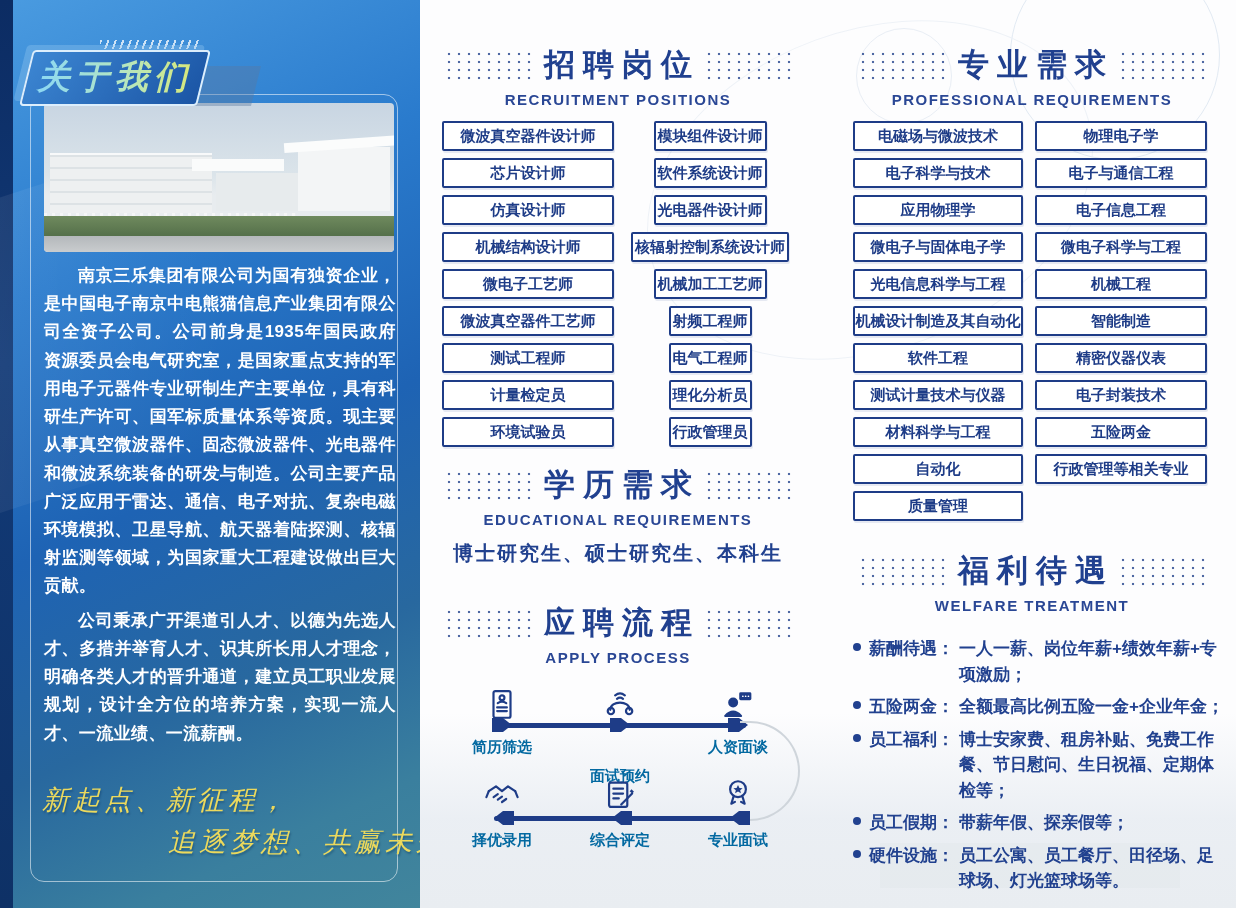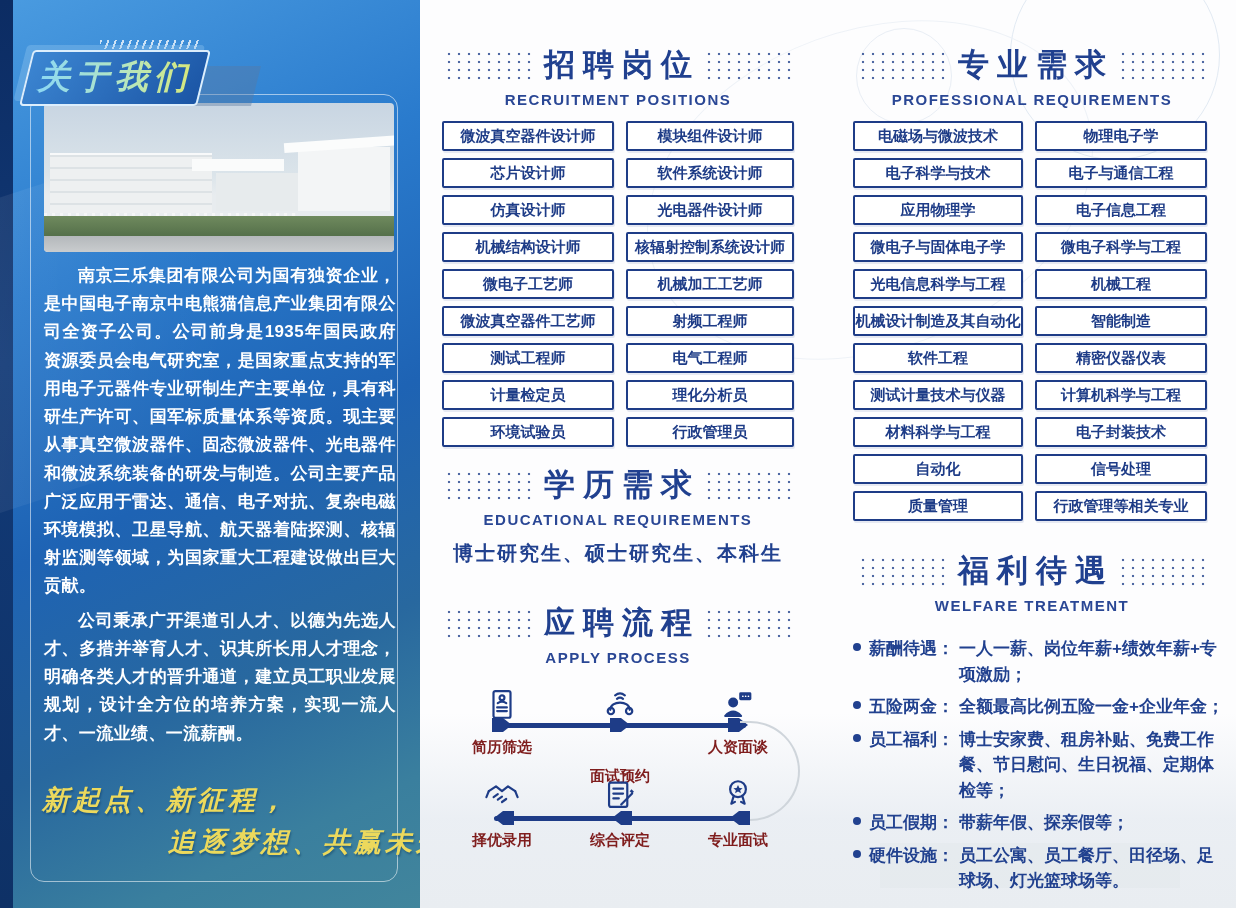--- a/index.html
+++ b/index.html
@@ -53,21 +53,21 @@
     background:linear-gradient(180deg,#6f8a5e,#55704a); }
   .ph-fence { position:absolute; left:0; bottom:33px; width:72%; height:6px;
     background:repeating-linear-gradient(90deg,#f5f6f7 0 3px, rgba(245,246,247,.15) 3px 8px); }
   .ph-road { position:absolute; left:0; bottom:0; width:100%; height:16px;
     background:linear-gradient(180deg,#b4b8bb,#c9ccce); }
 
   .about-text { position:absolute; left:44px; top:262px; width:352px; color:#fff; font-size:17px;
     line-height:1.66; font-weight:700; text-align:justify; letter-spacing:.4px; z-index:2; }
   .about-text p { text-indent:2em; margin-bottom:6px; }
 
-  .slogan { position:absolute; font-size:27px; font-weight:700; font-style:italic; color:#ecd95c;
+  .slogan { position:absolute; font-size:27px; font-weight:400; font-style:italic; color:#ecd95c;
     letter-spacing:4px; text-shadow:1px 2px 2px rgba(0,40,80,.35); z-index:2; white-space:nowrap; }
   .slogan1 { left:42px; top:782px; }
   .slogan2 { left:168px; top:824px; }
 
   
   .sec { position:absolute; width:380px; text-align:center; z-index:2; }
   .sec-row { display:flex; align-items:center; justify-content:center; gap:12px; }
   .dots { width:88px; height:30px; flex:none;
     background-image:radial-gradient(circle, rgba(35,66,140,.8) 1.2px, transparent 1.6px);
     background-size:10px 8px; }
@@ -78,38 +78,38 @@
   #sec-edu     { left:428px; top:464px; }
   #sec-process { left:428px; top:602px; }
   #sec-welfare { left:842px; top:550px; }
 
   
   .chip-col { position:absolute; display:flex; flex-direction:column; gap:7px; z-index:2; }
   .chip { height:30px; border:2px solid #1e3c87; background:#fff; color:#1e3c87; font-weight:700; font-size:15px;
     display:flex; align-items:center; justify-content:center; border-radius:2px; white-space:nowrap;
     box-shadow:1px 2px 0 rgba(30,60,135,.10); overflow:hidden; padding:0 2px; cursor:pointer; }
   #rec-left  { left:442px; top:121px; width:172px; }
-  #rec-right { left:626px; top:121px; width:168px; }
+  #rec-right { left:626px; top:121px; width:168px;align-items:center; }
   #pro-left  { left:853px; top:121px; width:170px; }
   #pro-right { left:1035px; top:121px; width:172px; }
 
   .edu-text { position:absolute; left:428px; top:540px; width:380px; text-align:center; color:#21418f;
     font-size:20px; font-weight:700; letter-spacing:2px; z-index:2; }
 
   
   .flow { position:absolute; left:442px; top:683px; width:356px; height:185px; z-index:2; }
   .f-icon { position:absolute; width:44px; height:40px; display:flex; align-items:center; justify-content:center; }
   .f-icon svg { stroke:#1e3c87; fill:none; stroke-width:1.8; stroke-linecap:round; stroke-linejoin:round; }
   .f-line { position:absolute; height:5px; background:#1e3c87; border-radius:3px; }
   #fl1 { left:54px; top:40px; width:250px; }
   #fl2 { left:52px; top:133px; width:250px; }
   .f-arrow { position:absolute; width:20px; height:14px; background:#1e3c87; }
   .f-arrow.r { clip-path:polygon(0 0,55% 0,100% 50%,55% 100%,0 100%); }
   .f-arrow.l { clip-path:polygon(100% 0,45% 0,0 50%,45% 100%,100% 100%); }
-  .f-label { position:absolute; width:100px; text-align:center; color:#7f1d1d; font-size:15px; font-weight:700; }
+  .f-label { position:absolute; width:100px; text-align:center; color:#0369a1; font-size:15px; font-weight:700; }
   .f-arc { position:absolute; left:298px; top:38px; width:60px; height:100px; border:2.5px solid #cfd5db;
     border-left:none; border-radius:0 52px 52px 0; }
 
   
   .welfare { position:absolute; left:853px; top:636px; width:374px; z-index:2; }
   .wf-item { display:flex; margin-bottom:7px; color:#21418f; font-size:17px; line-height:1.5; font-weight:600; }
   .wf-bullet { width:8px; height:8px; border-radius:50%; background:#21418f; margin:7px 8px 0 0; flex:none; }
   .wf-label { flex:none; width:90px; font-weight:700; }
   .wf-text { flex:1; }
 </style>
@@ -308,23 +308,22 @@
     <div class="chip">质量管理</div>
   </div>
   <div class="chip-col" id="pro-right">
     <div class="chip">物理电子学</div>
     <div class="chip">电子与通信工程</div>
     <div class="chip">电子信息工程</div>
     <div class="chip">微电子科学与工程</div>
     <div class="chip">机械工程</div>
     <div class="chip">智能制造</div>
     <div class="chip">精密仪器仪表</div>
-    <div class="chip">计算机科学与工程</div>
     <div class="chip">电子封装技术</div>
-    <div class="chip">信号处理</div>
+    <div class="chip">五险两金</div>
     <div class="chip">行政管理等相关专业</div>
   </div>
 
   <div class="sec" id="sec-welfare">
     <div class="sec-row">
       <div class="dots"></div>
       <div class="sec-title">福利待遇</div>
       <div class="dots"></div>
     </div>
     <div class="sec-sub">WELFARE TREATMENT</div>

